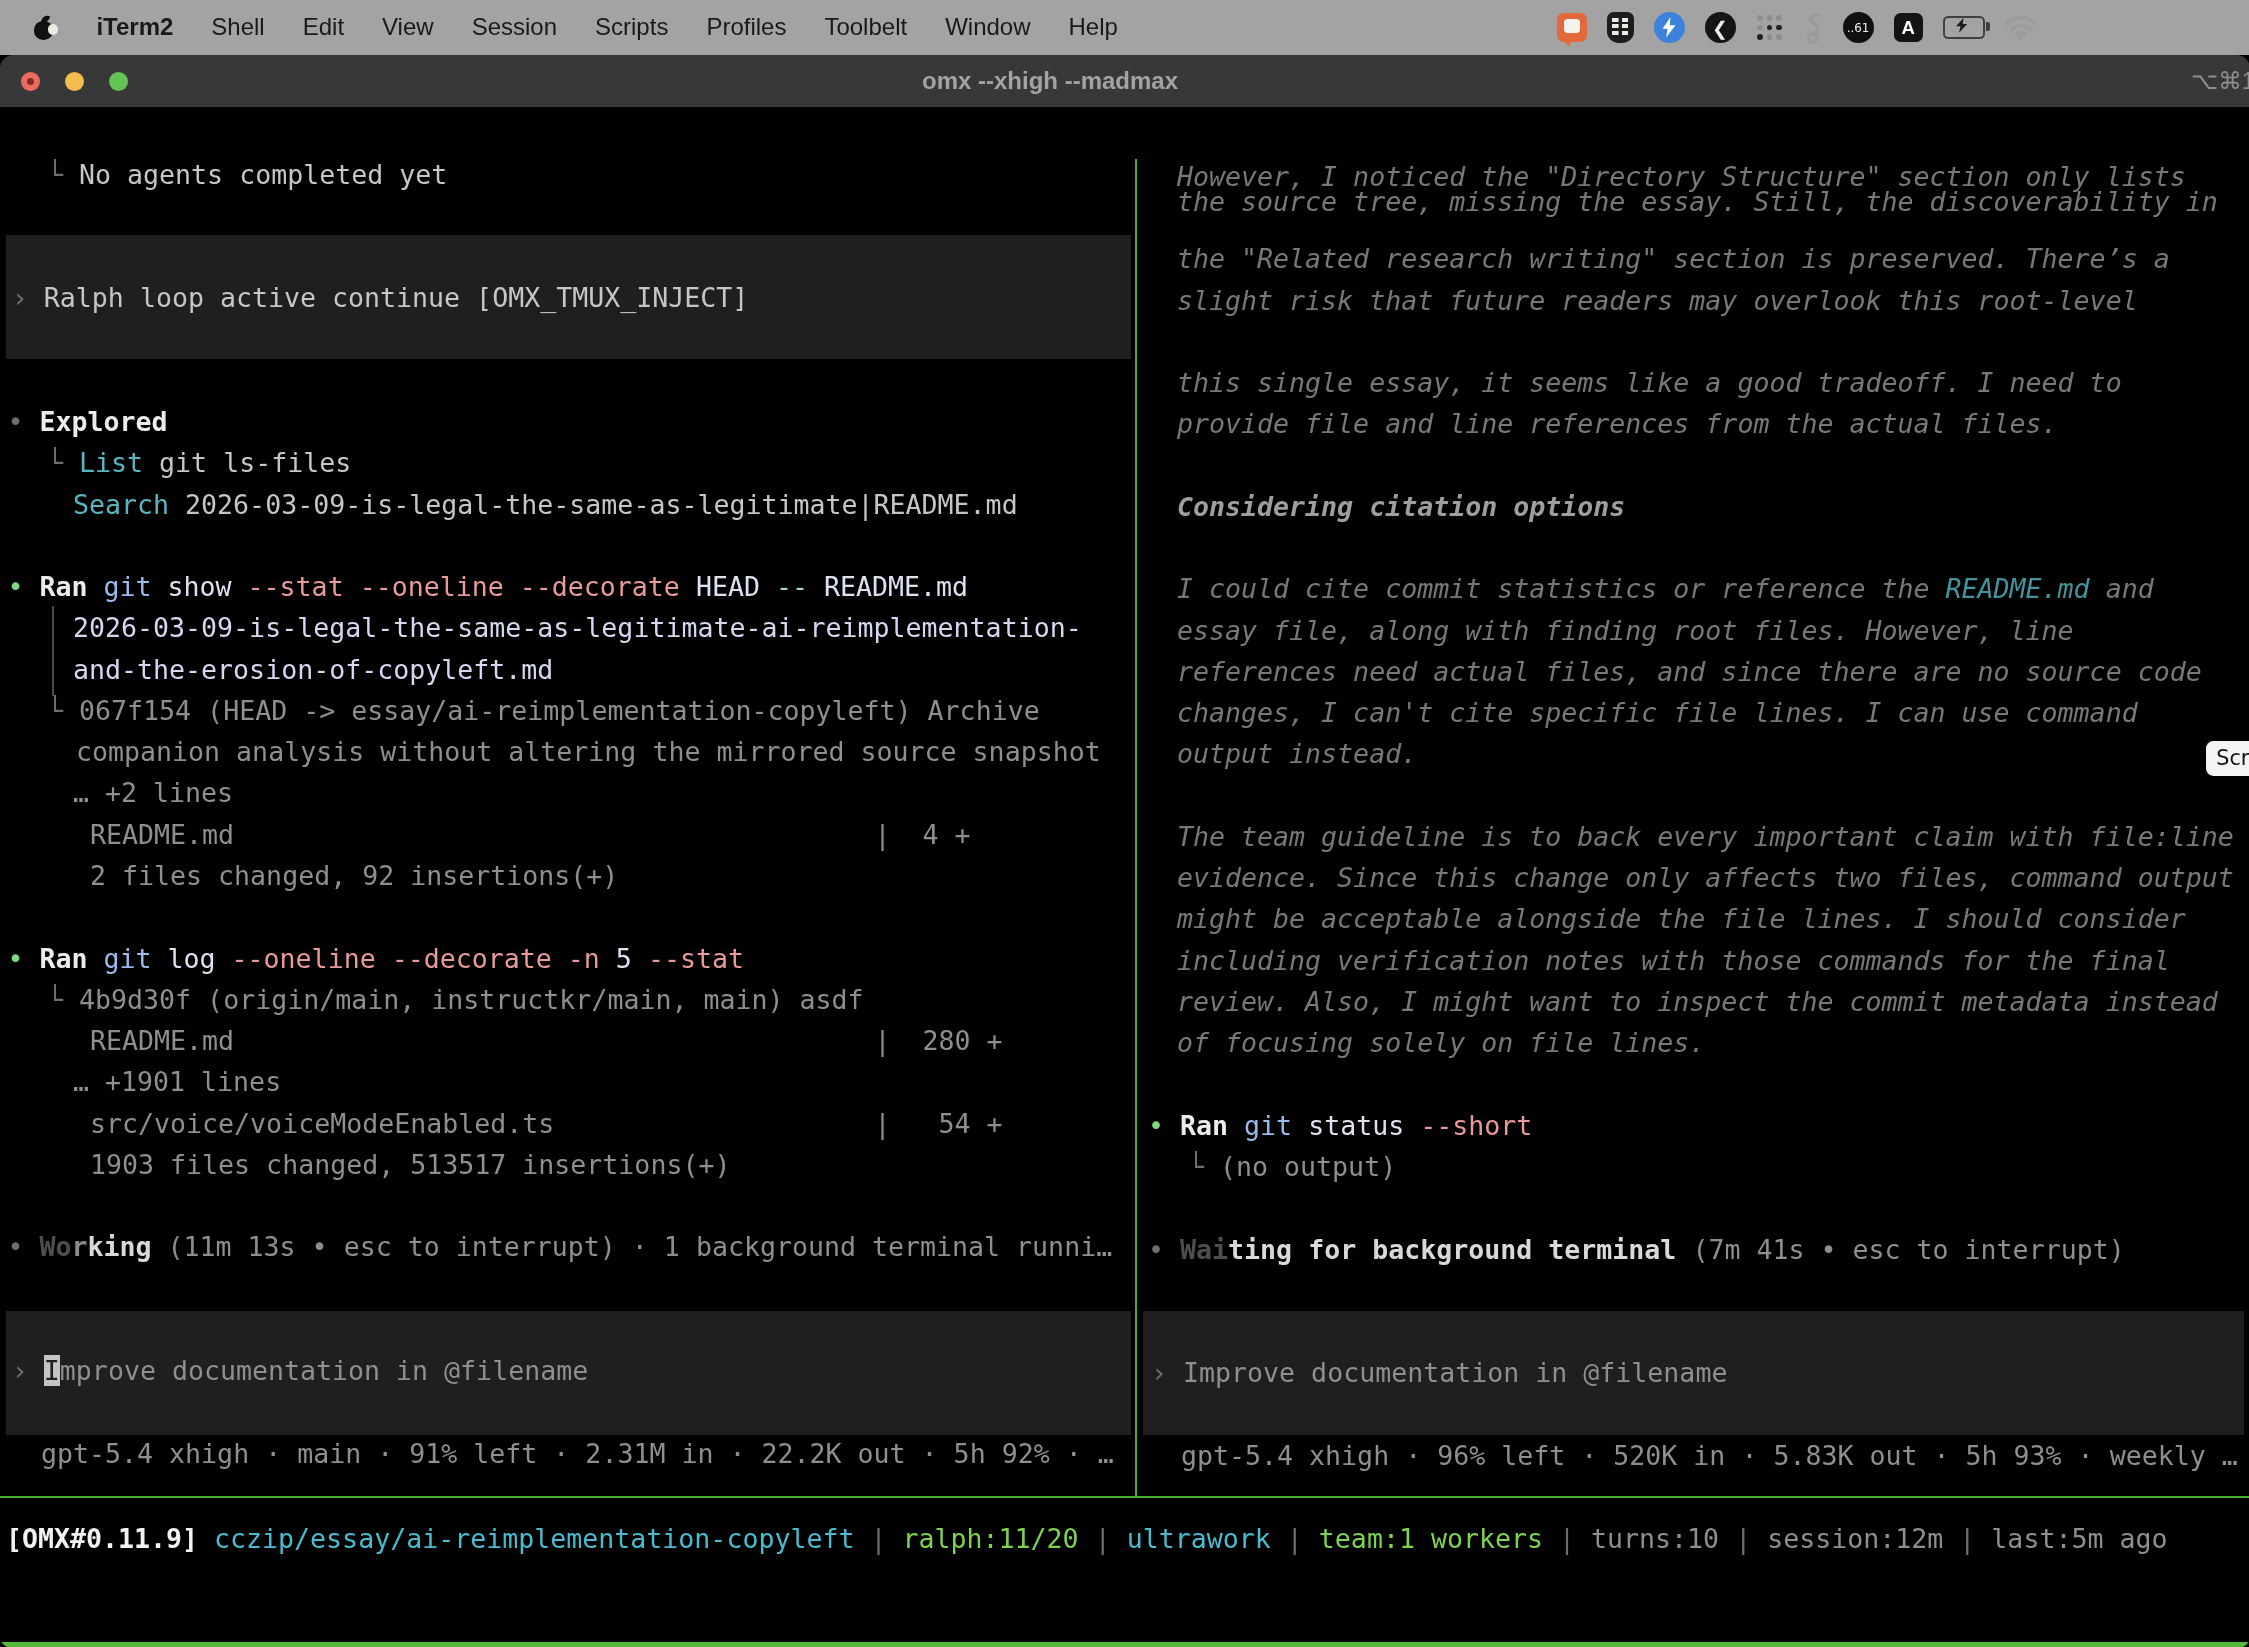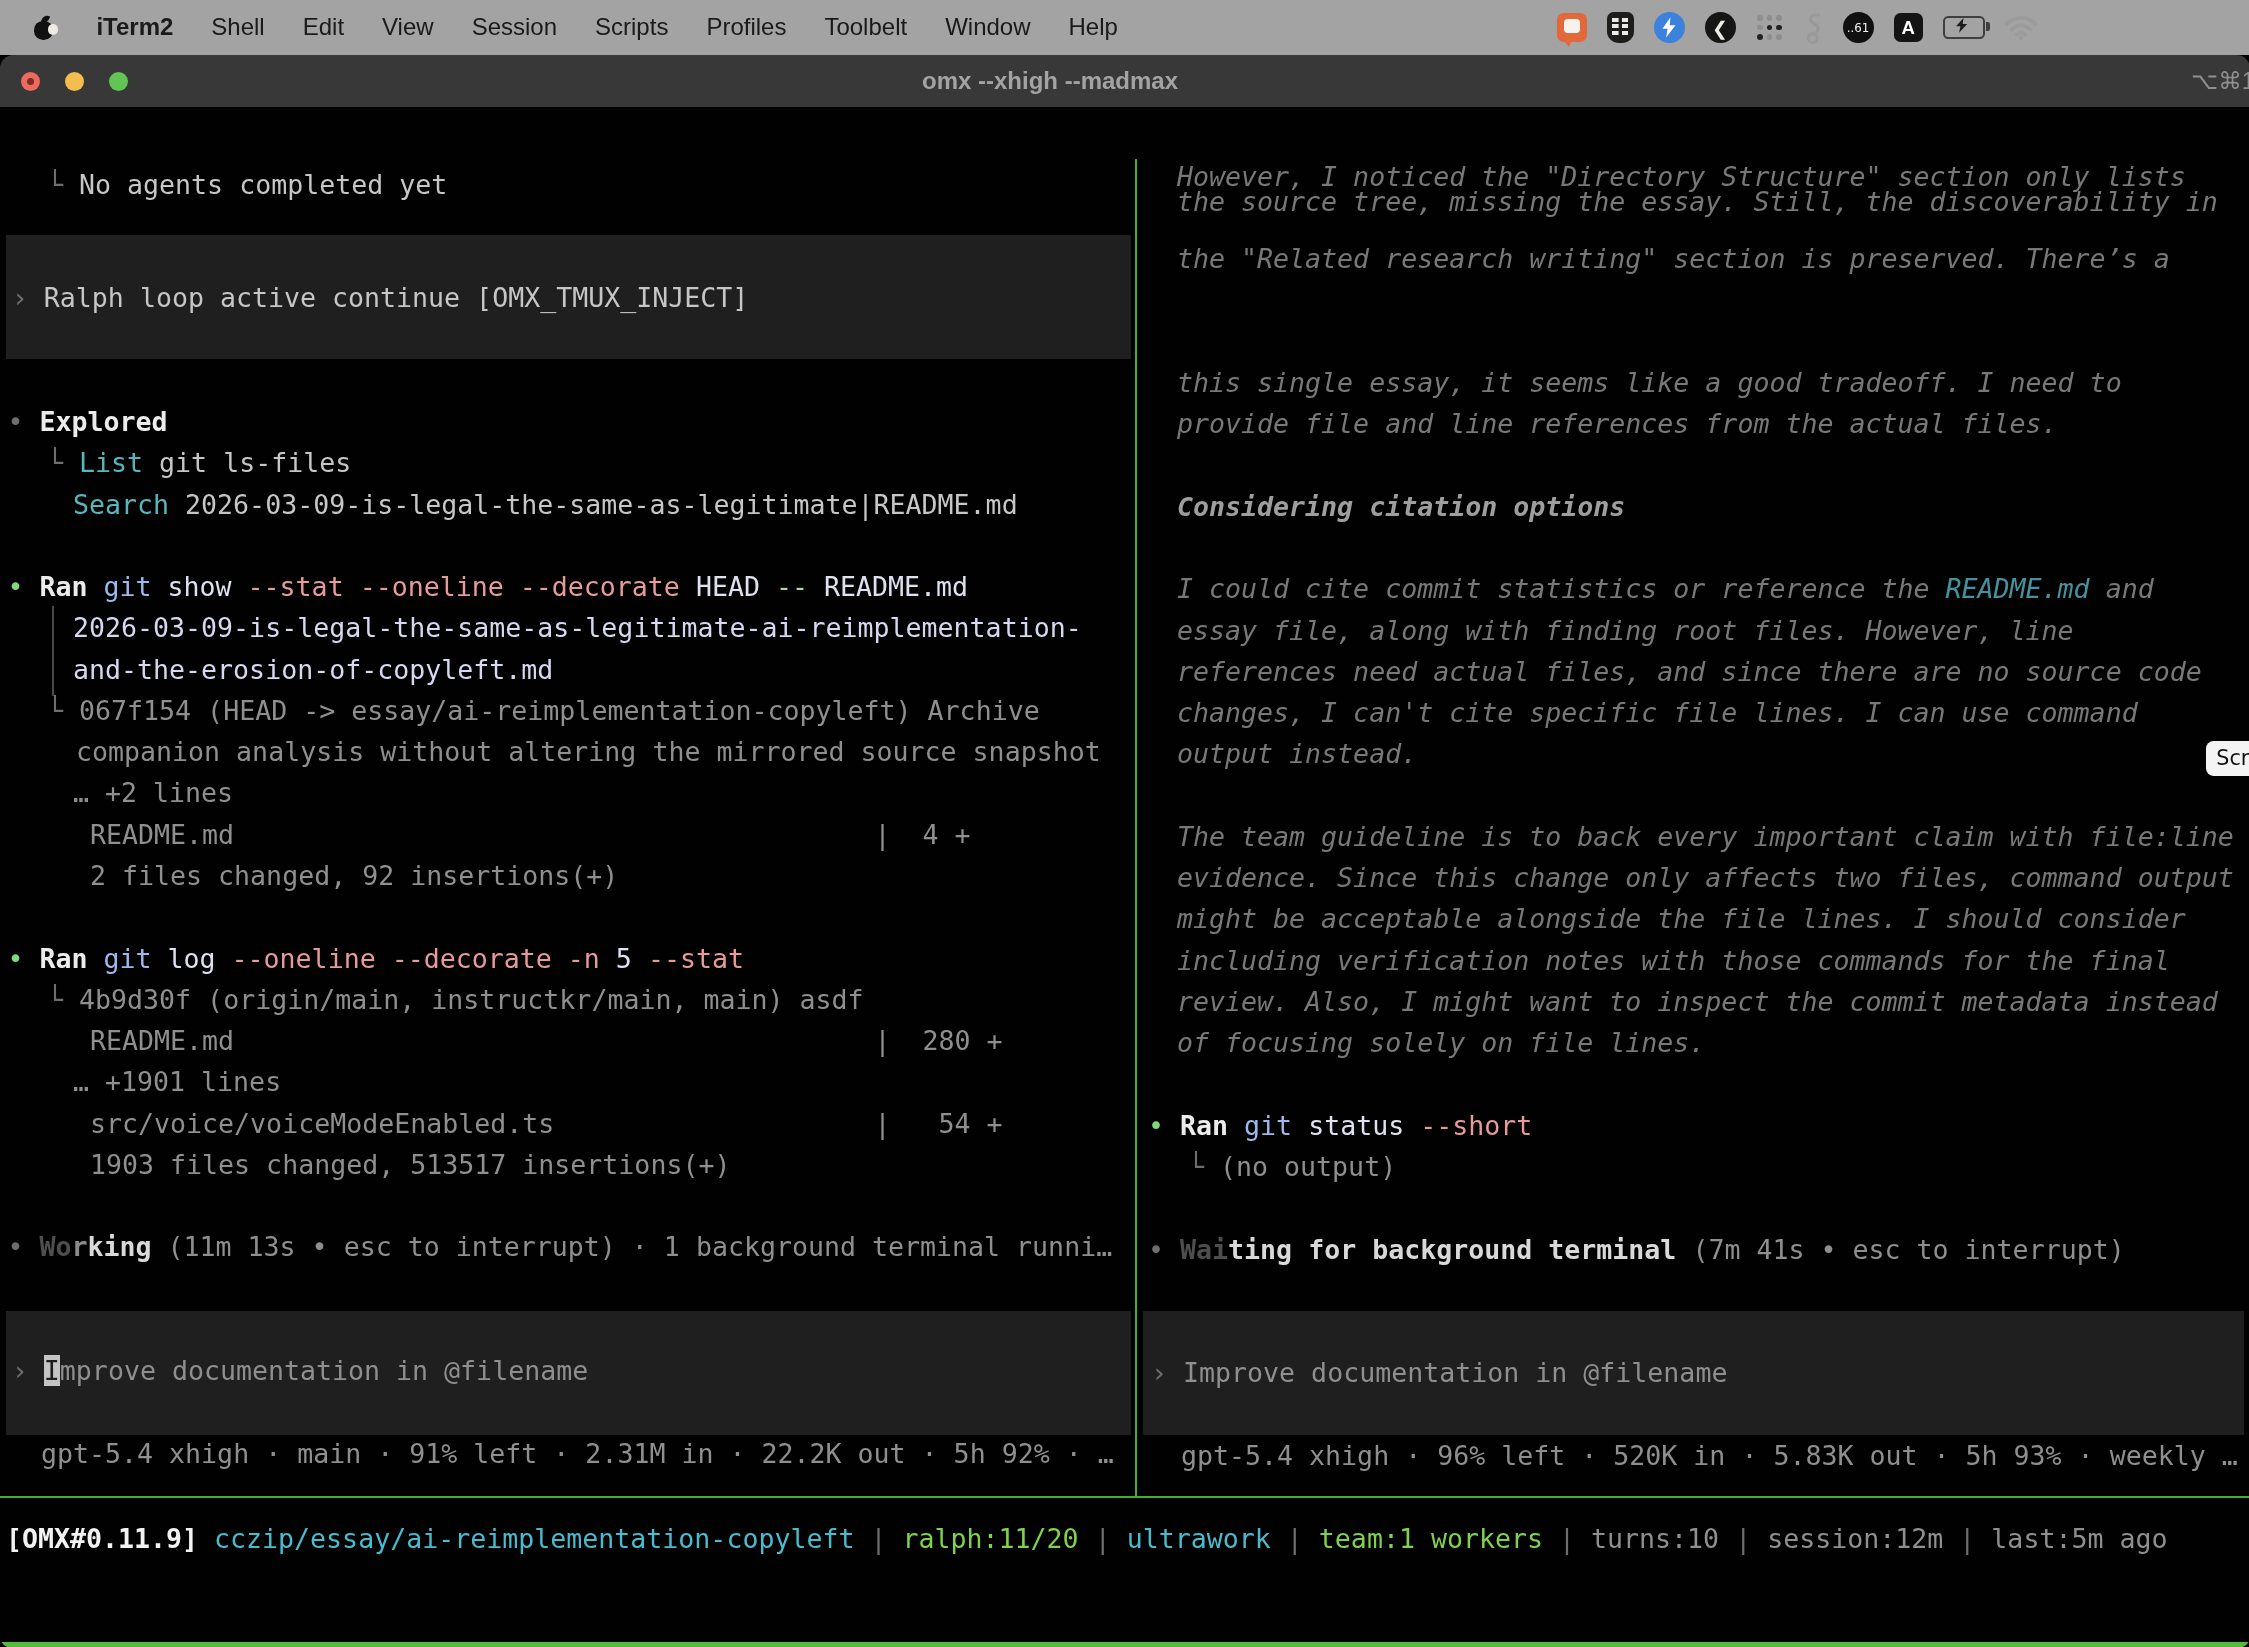--- a/index.html
+++ b/index.html
@@ -188,21 +188,21 @@
     </div>
 
     <div id="terminal">
 
       <div id="ralph-box" class="panel-box"></div>
       <div id="left-prompt-box" class="panel-box"></div>
       <div id="right-prompt-box" class="panel-box"></div>
       <div id="connector-show"></div>
 
       <div id="left-pane" class="pane">
-          <div class="term-row" style="top: 47px; left: 47px; margin-top: 10px;"><span class="c-dim">└ </span><span class="c-fg">No agents completed yet</span></div>
+          <div class="term-row" style="top: 47px; left: 47px;"><span class="c-dim">└ </span><span class="c-fg">No agents completed yet</span></div>
           <div class="term-row" style="top: 170px; left: 11.8px;"><span class="c-dim">› </span><span class="c-fg">Ralph loop active continue [OMX_TMUX_INJECT]</span></div>
           <div class="term-row" style="top: 294px; left: 7.4px;"><span class="c-dim">• </span><span class="c-bold">Explored</span></div>
           <div class="term-row" style="top: 335px; left: 47px;"><span class="c-dim">└ </span><span class="c-teal">List </span><span class="c-fg">git ls-files</span></div>
           <div class="term-row" style="top: 377px; left: 73px;"><span class="c-teal">Search </span><span class="c-fg">2026-03-09-is-legal-the-same-as-legitimate|README.md</span></div>
           <div class="term-row" style="top: 459px; left: 7.4px;"><span class="c-gbullet">• </span><span class="c-bold">Ran </span><span class="c-blue">git </span><span class="c-cmd">show </span><span class="c-flag">--stat --oneline --decorate </span><span class="c-cmd">HEAD </span><span class="c-dash">-- </span><span class="c-cmd">README.md</span></div>
           <div class="term-row" style="top: 500px; left: 73px;"><span class="c-lav">2026-03-09-is-legal-the-same-as-legitimate-ai-reimplementation-</span></div>
           <div class="term-row" style="top: 542px; left: 73px;"><span class="c-lav">and-the-erosion-of-copyleft.md</span></div>
           <div class="term-row" style="top: 583px; left: 47px;"><span class="c-dim">└ </span><span class="c-out">067f154 (HEAD -&gt; essay/ai-reimplementation-copyleft) Archive</span></div>
           <div class="term-row" style="top: 624px; left: 76px;"><span class="c-out">companion analysis without altering the mirrored source snapshot</span></div>
           <div class="term-row" style="top: 665px; left: 73px;"><span class="c-out">… +2 lines</span></div>
@@ -215,20 +215,21 @@
           <div class="term-row" style="top: 996px; left: 90px;"><span class="c-out">src/voice/voiceModeEnabled.ts                    |   54 +</span></div>
           <div class="term-row" style="top: 1037px; left: 90px;"><span class="c-out">1903 files changed, 513517 insertions(+)</span></div>
           <div class="term-row" style="top: 1119px; left: 7.4px;"><span class="c-dim">• </span><span class="c-w1">Wo</span><span class="c-w2">r</span><span class="c-w3">king</span><span class="c-out"> (11m 13s • esc to interrupt) · 1 background terminal runni…</span></div>
           <div class="term-row" style="top: 1243px; left: 11.8px;"><span class="c-dim">› </span><span class="c-cursor">I</span><span class="c-out">mprove documentation in @filename</span></div>
           <div class="term-row" style="top: 1326px; left: 41px;"><span class="c-out">gpt-5.4 xhigh · main · 91% left · 2.31M in · 22.2K out · 5h 92% · …</span></div>
         </div>
       <div id="right-pane" class="pane">
           <div class="term-row" style="top: 49px; left: 1177px;"><span class="c-it">However, I noticed the "Directory Structure" section only lists</span></div>
           <div class="term-row" style="top: 74px; left: 1177px; text-align: right;"><span class="c-it">the source tree, missing the essay. Still, the discoverability in</span></div>
           <div class="term-row" style="top: 131px; left: 1177px;"><span class="c-it">the "Related research writing" section is preserved. There’s a</span></div>
+          <div class="term-row" style="top: 173px; left: 1177px;"><span class="c-it">slight risk that future readers may overlook this root-level</span></div>
           <div class="term-row" style="top: 255px; left: 1177px;"><span class="c-it">this single essay, it seems like a good tradeoff. I need to</span></div>
           <div class="term-row" style="top: 296px; left: 1177px;"><span class="c-it">provide file and line references from the actual files.</span></div>
           <div class="term-row" style="top: 379px; left: 1177px;"><span class="c-itb">Considering citation options</span></div>
           <div class="term-row" style="top: 461px; left: 1177px;"><span class="c-it">I could cite commit statistics or reference the </span><span class="c-itteal">README.md</span><span class="c-it"> and</span></div>
           <div class="term-row" style="top: 503px; left: 1177px;"><span class="c-it">essay file, along with finding root files. However, line</span></div>
           <div class="term-row" style="top: 544px; left: 1177px;"><span class="c-it">references need actual files, and since there are no source code</span></div>
           <div class="term-row" style="top: 585px; left: 1177px;"><span class="c-it">changes, I can't cite specific file lines. I can use command</span></div>
           <div class="term-row" style="top: 626px; left: 1177px;"><span class="c-it">output instead.</span></div>
           <div class="term-row" style="top: 709px; left: 1177px;"><span class="c-it">The team guideline is to back every important claim with file:line</span></div>
           <div class="term-row" style="top: 750px; left: 1177px;"><span class="c-it">evidence. Since this change only affects two files, command output</span></div>

